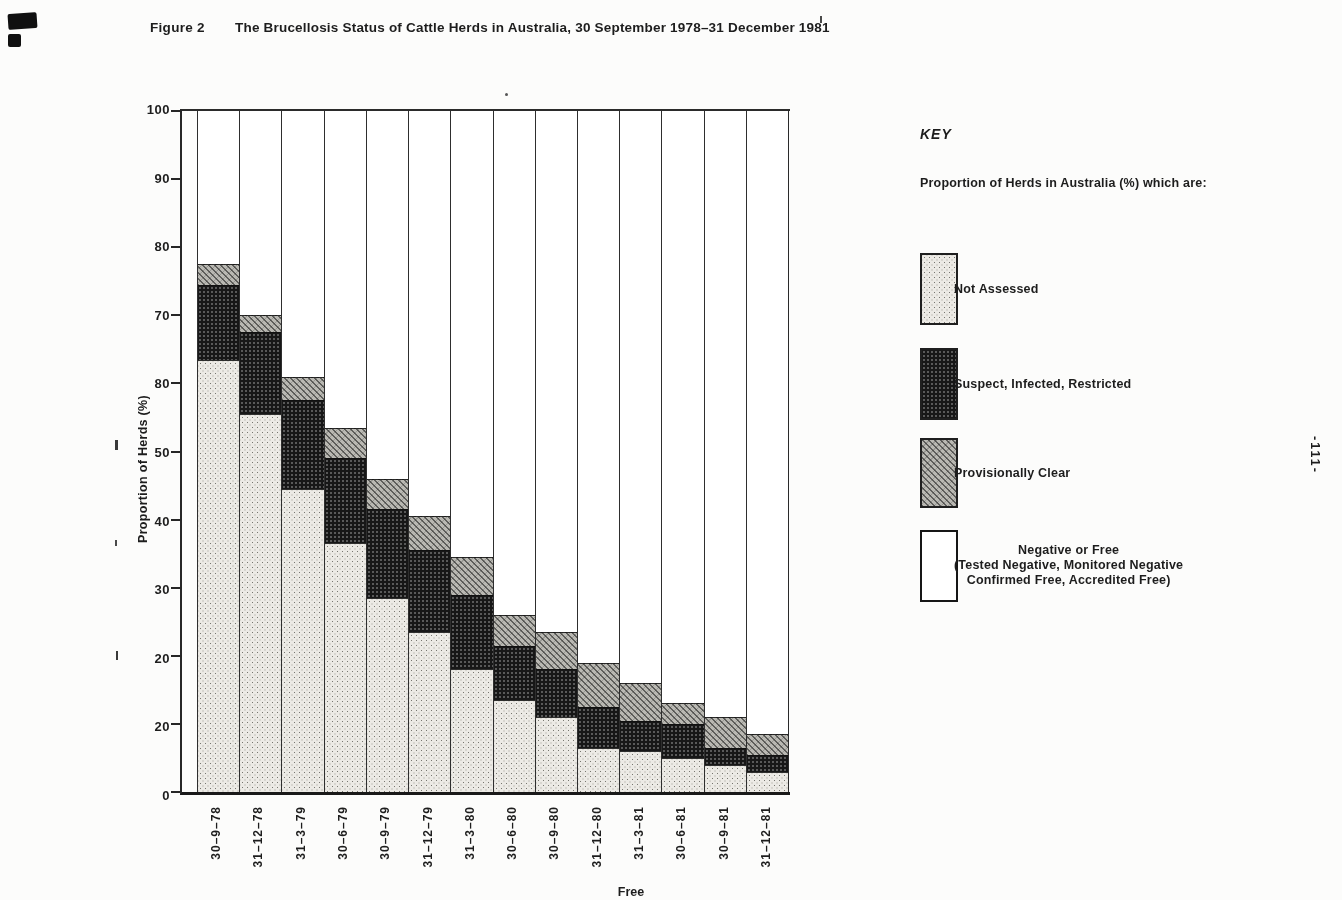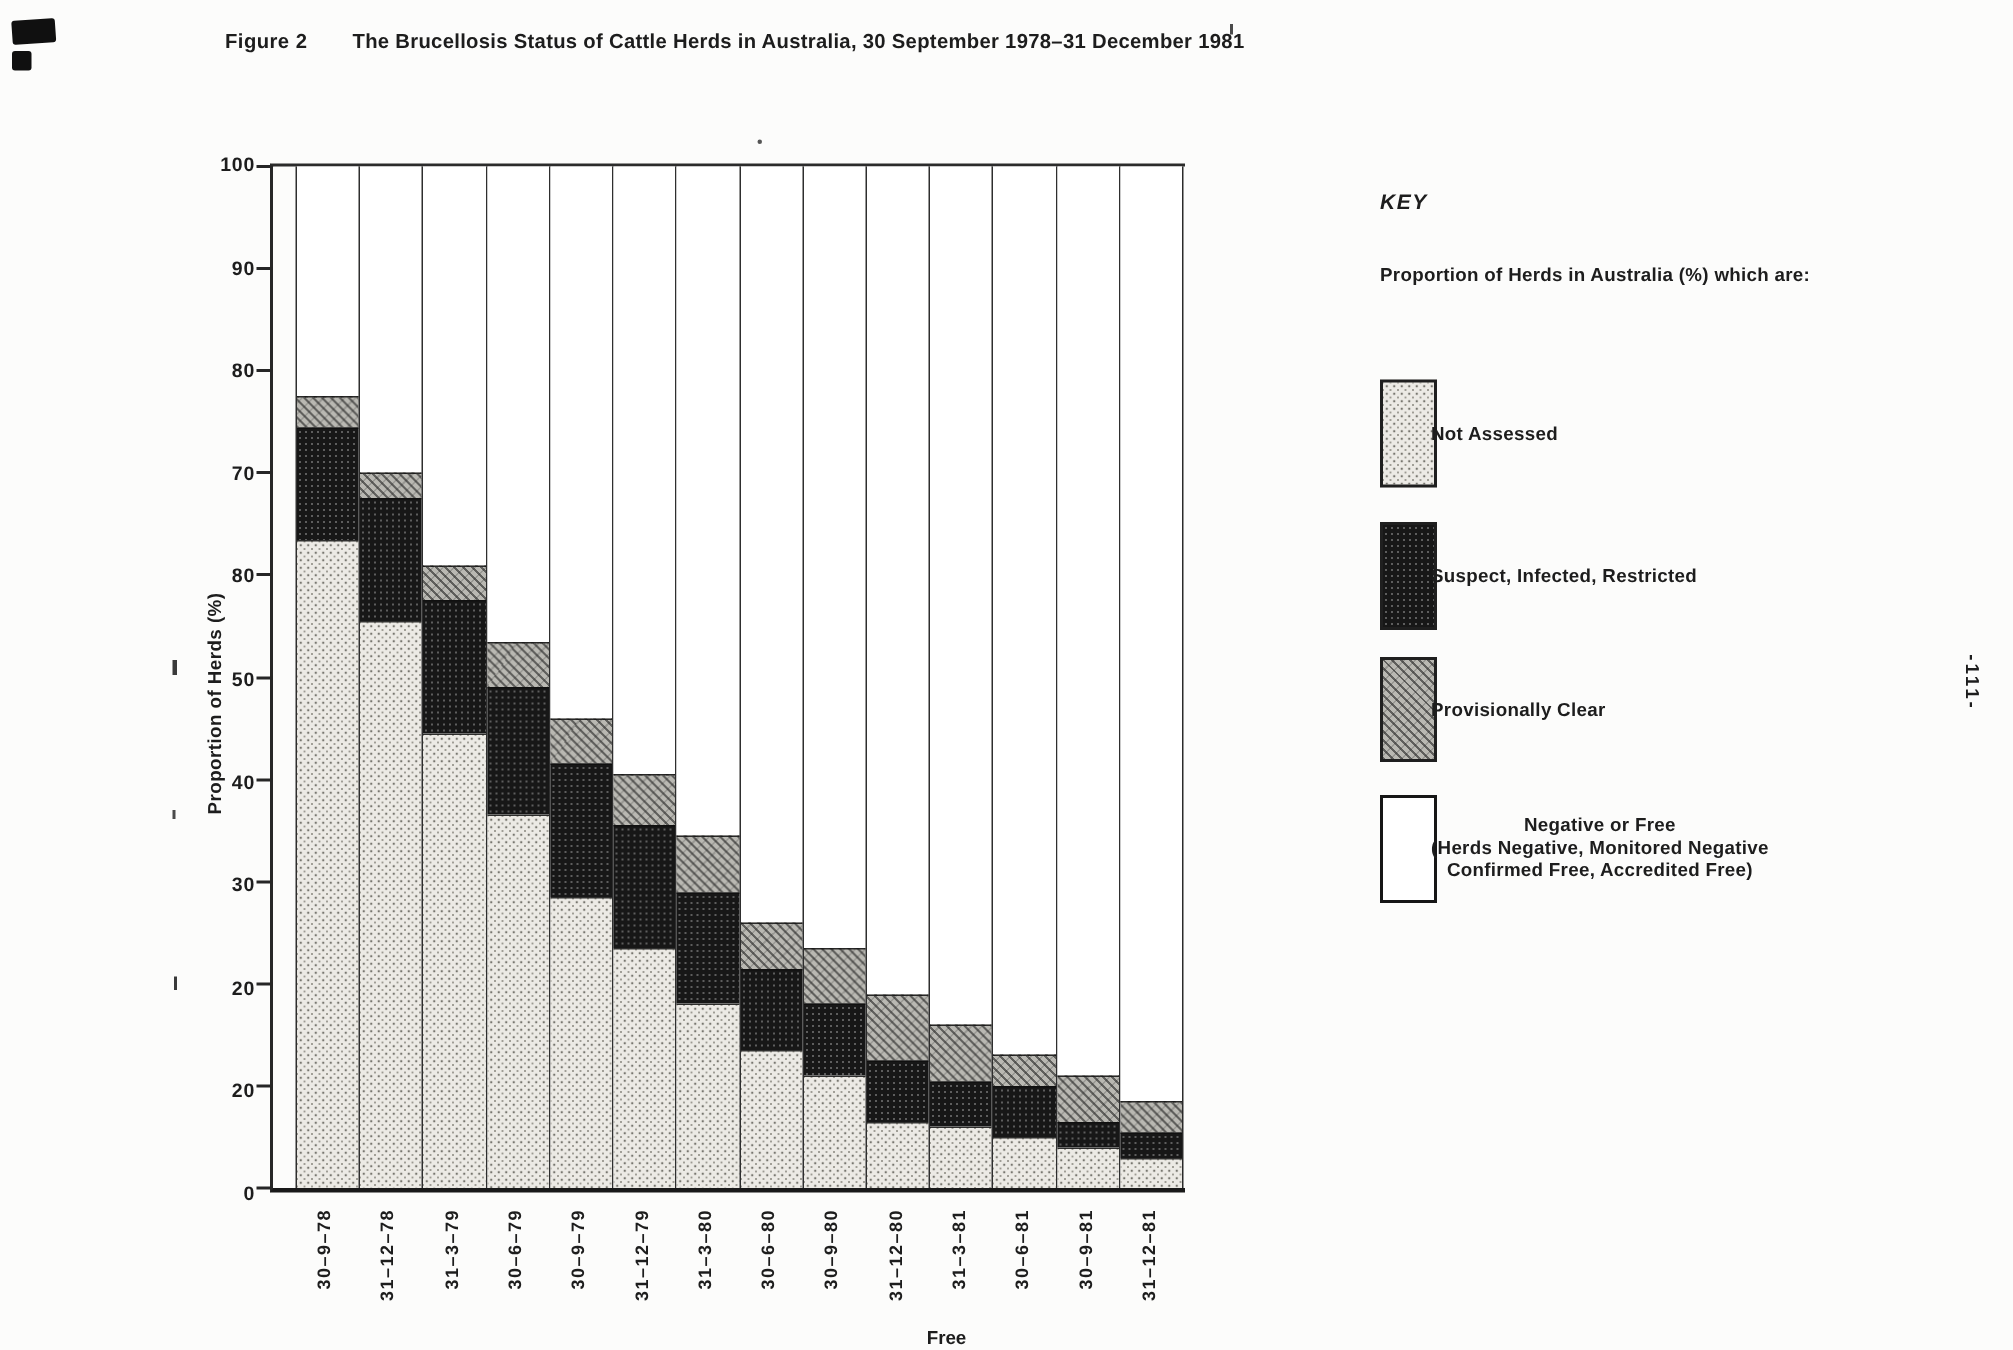--- a/index.html
+++ b/index.html
@@ -284,17 +284,17 @@
 
 <div class="swatch sw-2 tex-dark-speckle"></div>
 <div class="key-label kl-2">Suspect, Infected, Restricted</div>
 
 <div class="swatch sw-3 tex-hatch"></div>
 <div class="key-label kl-3">Provisionally Clear</div>
 
 <div class="swatch sw-4 tex-plain"></div>
 <div class="key-label kl-4">
   <span>Negative or Free</span><br>
-  <span>(Herds Negative, Monitored Negative</span><br>
+  <span>(Tested Negative, Monitored Negative</span><br>
   <span>Confirmed Free, Accredited Free)</span>
 </div>
 
 <div class="page-num">-111-</div>
 
 </body></html>

